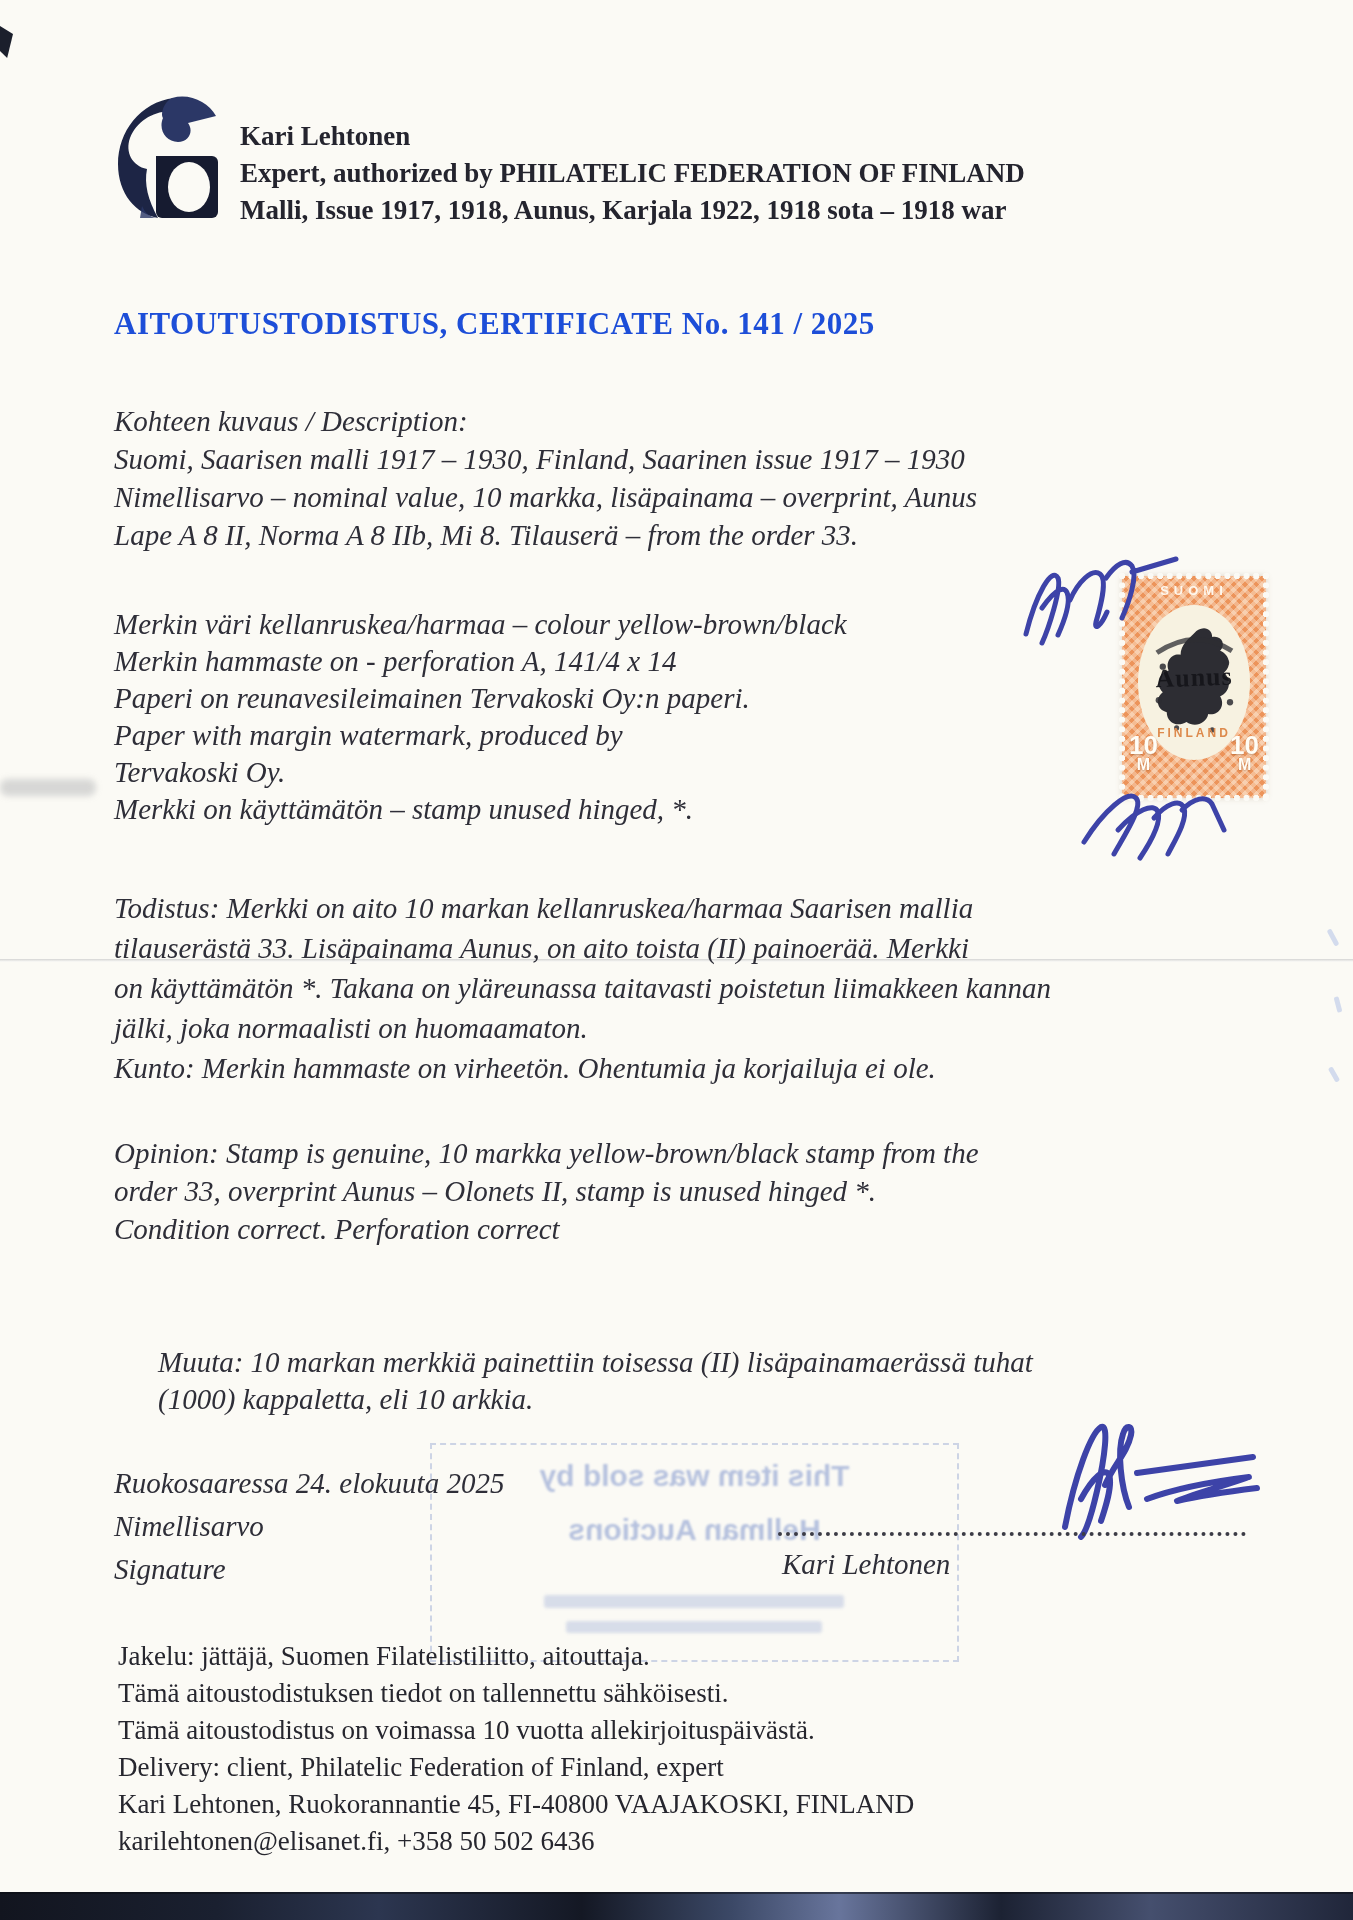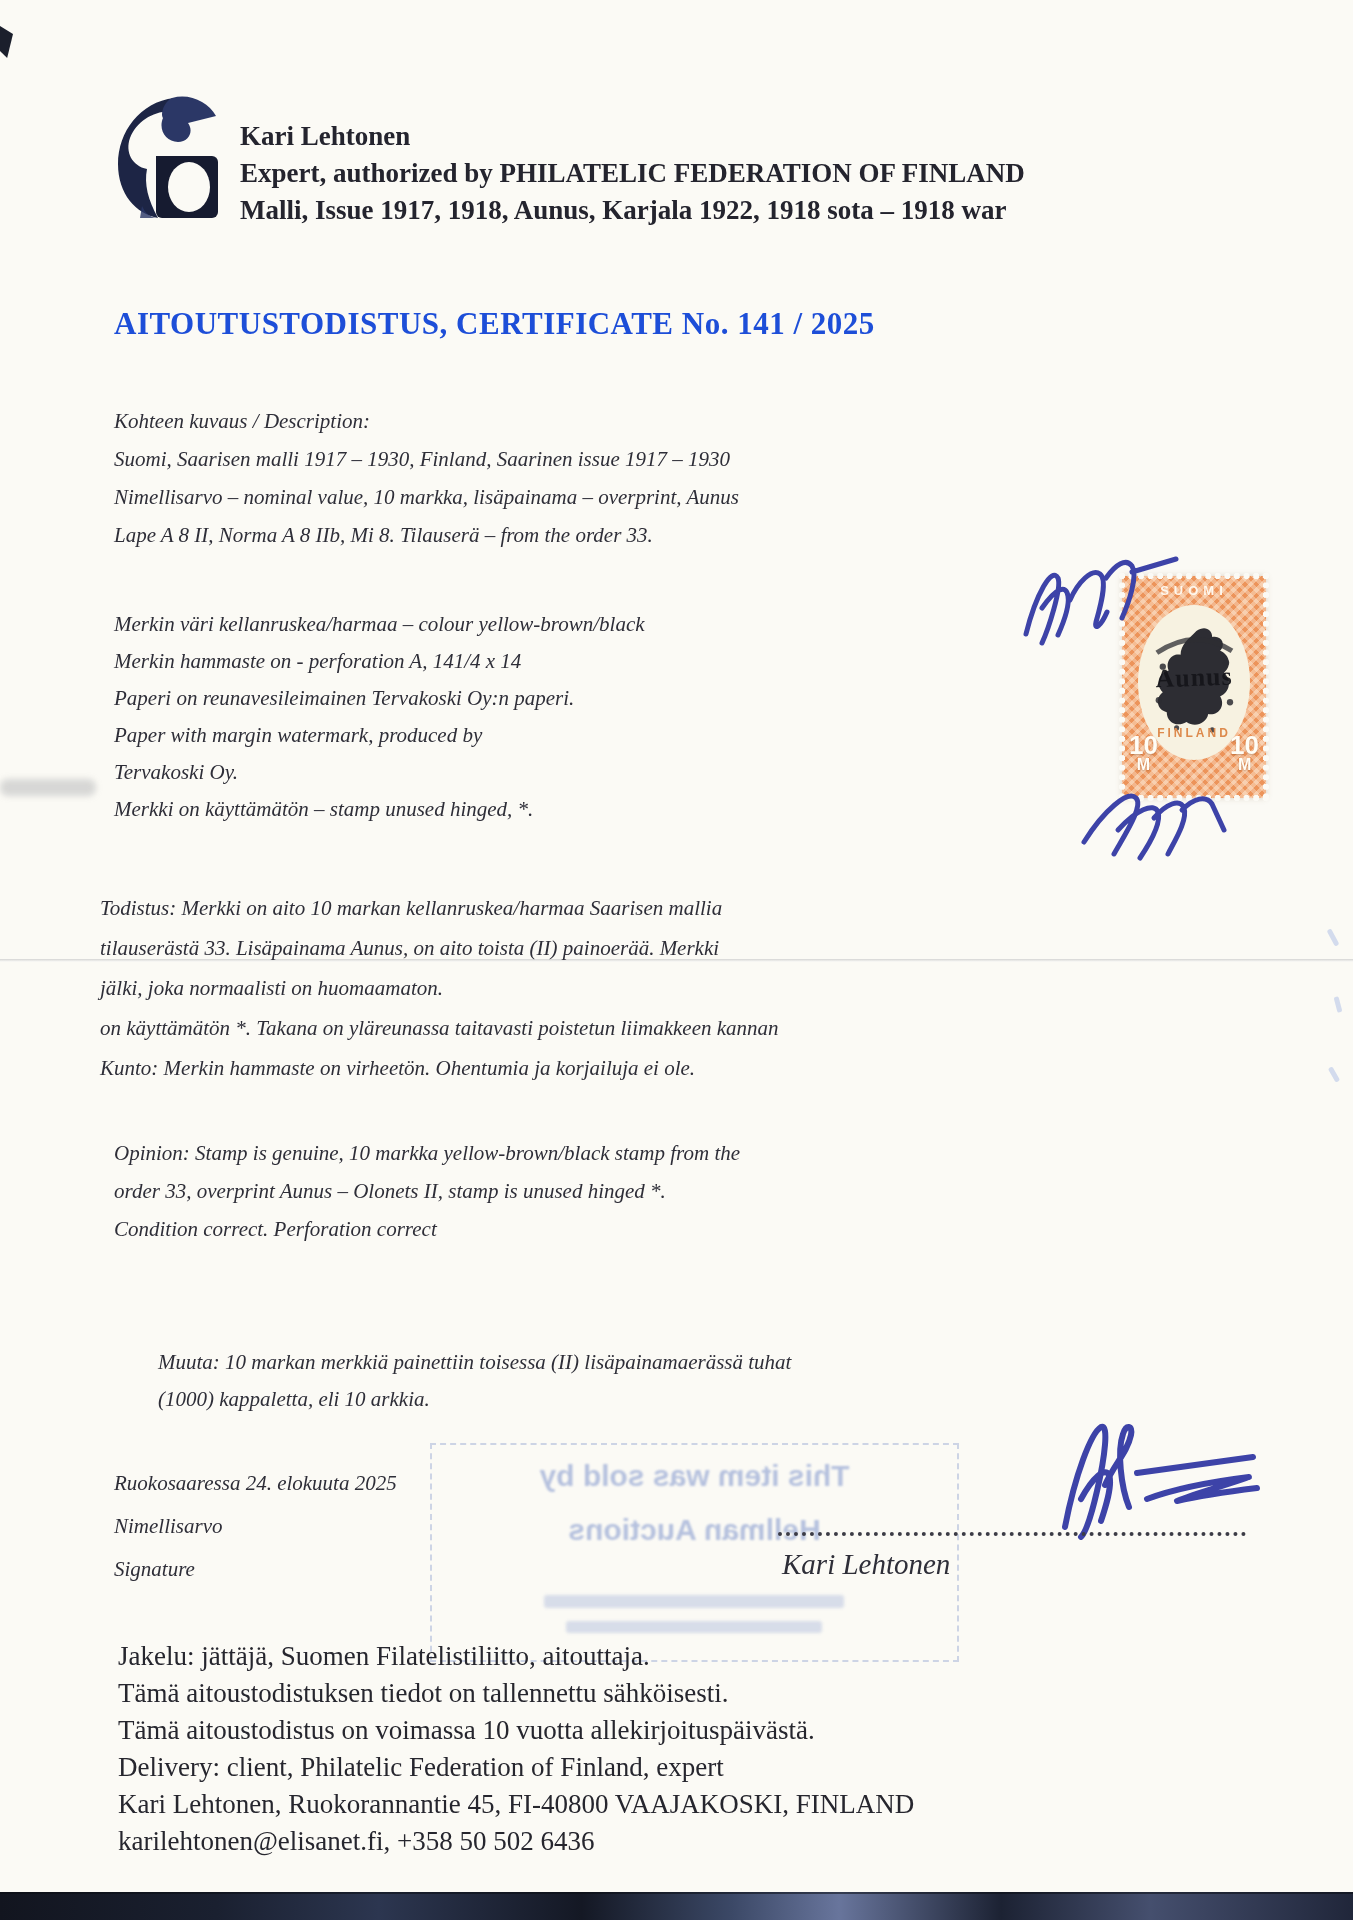--- a/index.html
+++ b/index.html
@@ -7,21 +7,21 @@
     position:relative;width:1353px;height:1920px;overflow:hidden;
     background:#fbfaf5;
     font-family:"Liberation Serif", serif;
     color:#2b2b33;
   }
   .abs{position:absolute;}
   
   .header-text{font-weight:bold;font-size:27px;line-height:37px;color:#24242e;}
   .cert-title{font-weight:bold;font-size:31px;letter-spacing:.5px;color:#1d4ed8;}
   
-  .body-block{font-style:italic;font-size:21px;color:#2e2e38;}
+  .body-block{font-style:italic;font-size:29px;color:#2e2e38;}
   .lh38 .line{line-height:38px;}
   .lh37 .line{line-height:37px;}
   .lh40 .line{line-height:40px;}
   .lh43 .line{line-height:43px;}
   .footer-block{font-size:27px;color:#26262e;}
   .footer-block .line{line-height:37px;}
   
   .logo{width:112px;height:124px;}
   
   .stamp{
@@ -172,25 +172,25 @@
   <svg class="abs sig" style="left:1008px;top:538px;" width="175" height="122" viewBox="0 0 175 122">
     <path d="M18 96 C28 56 44 28 50 40 C54 50 40 92 34 105 M34 70 C48 50 58 46 60 58 C62 70 54 88 50 97" stroke-width="5"></path>
     <path d="M62 62 C70 44 84 30 92 36 C100 42 92 70 88 84 C86 93 93 88 99 74" stroke-width="5"></path>
     <path d="M98 40 C108 26 118 20 124 28 C130 38 121 64 114 80 M124 34 L168 21" stroke-width="5"></path>
   </svg>
   <svg class="abs sig" style="left:1072px;top:768px;" width="160" height="100" viewBox="0 0 160 100">
     <path d="M12 74 C32 42 56 22 64 30 C72 38 52 68 42 86 M46 62 C64 42 82 34 86 44 C90 56 76 78 68 90" stroke-width="5"></path>
     <path d="M82 50 C94 36 108 30 112 40 C116 52 102 74 96 86 M110 42 C122 30 134 27 140 36 L152 62" stroke-width="5"></path>
   </svg>
 
-  <div class="abs body-block lh40" style="left:100px;top:888px;width:1080px;">
+  <div class="abs body-block lh40" style="left:114px;top:888px;width:1080px;">
       <div class="line">Todistus: Merkki on aito 10 markan kellanruskea/harmaa Saarisen mallia</div>
       <div class="line">tilauserästä 33. Lisäpainama Aunus, on aito toista (II) painoerää. Merkki</div>
+      <div class="line">on käyttämätön *. Takana on yläreunassa taitavasti poistetun liimakkeen kannan</div>
       <div class="line">jälki, joka normaalisti on huomaamaton.</div>
-      <div class="line">on käyttämätön *. Takana on yläreunassa taitavasti poistetun liimakkeen kannan</div>
       <div class="line">Kunto: Merkin hammaste on virheetön. Ohentumia ja korjailuja ei ole.</div>
     </div>
 
   <div class="abs body-block lh38" style="left:114px;top:1134px;width:1080px;">
       <div class="line">Opinion: Stamp is genuine, 10 markka yellow-brown/black stamp from the</div>
       <div class="line">order 33, overprint Aunus – Olonets II, stamp is unused hinged *.</div>
       <div class="line">Condition correct. Perforation correct</div>
     </div>
 
   <div class="abs body-block lh37" style="left:114px;top:1344px;width:1080px;margin-left:44px;">

